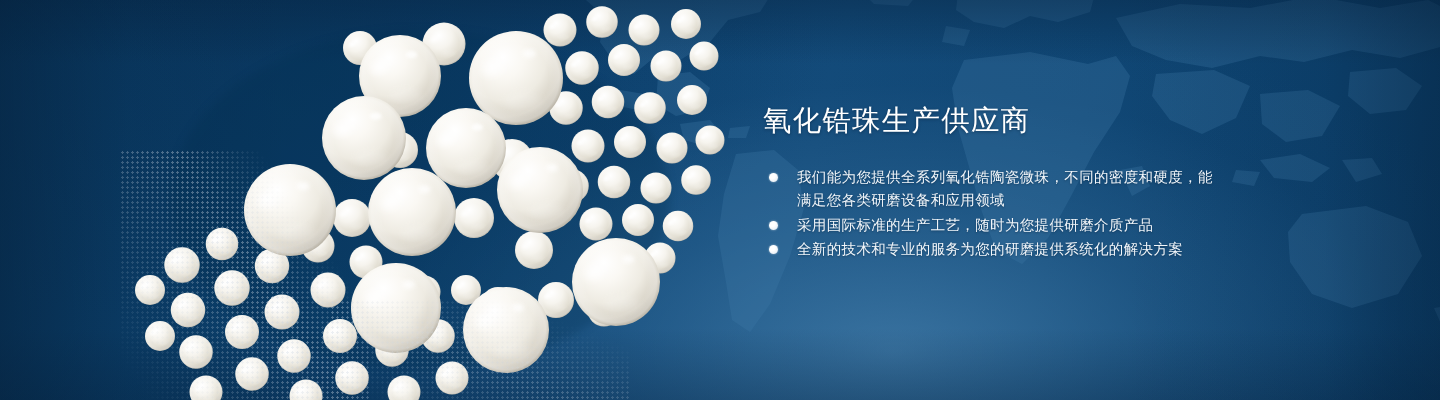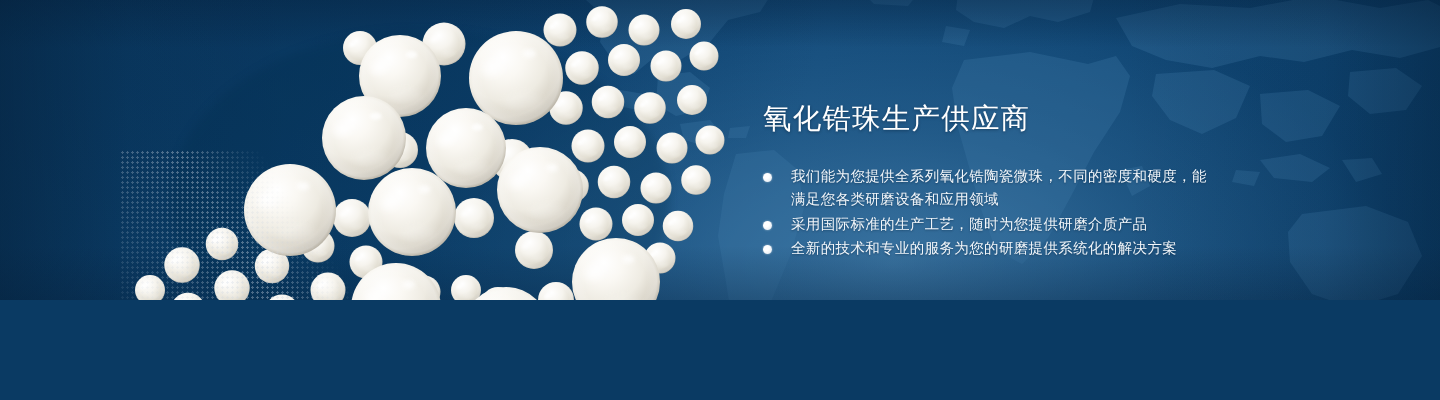--- a/index.html
+++ b/index.html
@@ -3,23 +3,23 @@
 <meta charset="utf-8">
 <style>
   html, body {
     margin: 0;
     padding: 0;
     background: #0a3a63;
   }
   #banner {
     position: relative;
     width: 1440px;
-    height: 300px;
+    height: 400px;
     overflow: hidden;
-    font-family: Liberation Mono, monospace;
+    font-family: Liberation Serif, serif;
     background: #0d4270;
   }
 
   
   .bg-base {
     position: absolute;
     inset: 0;
     background:
       radial-gradient(ellipse 820px 430px at 62% 88%,
           rgba(86,145,190,0.58) 0%,
@@ -106,21 +106,21 @@
     line-height: 1.18;
     font-weight: 400;
     letter-spacing: 1.2px;
     color: #ffffff;
     text-shadow: 0 1px 3px rgba(3,24,46,0.45);
     margin: 0 0 28px 0;
     white-space: nowrap;
   }
   #bullets {
     list-style: none;
-    margin: 0;
+    margin: 6px;
     padding: 0;
   }
   #bullets li {
     position: relative;
     padding-left: 28px;
     font-size: 14.5px;
     line-height: 23.5px;
     color: #f2f6fa;
     letter-spacing: 0.35px;
     margin-bottom: 1px;

